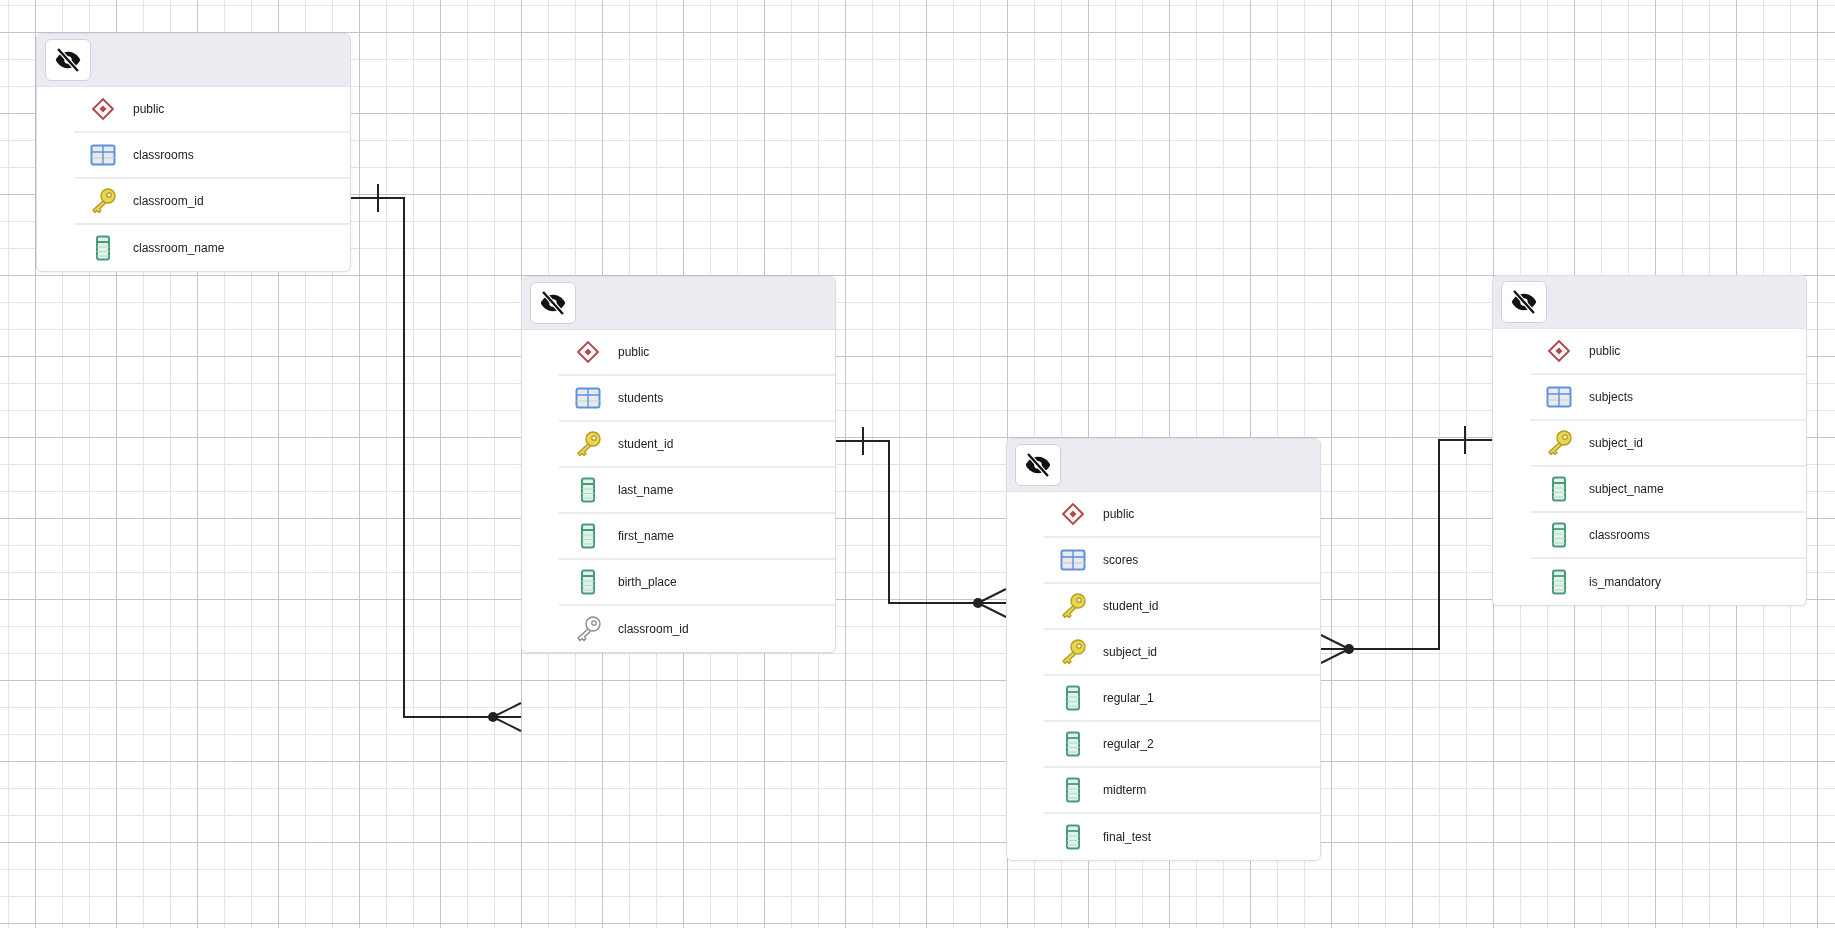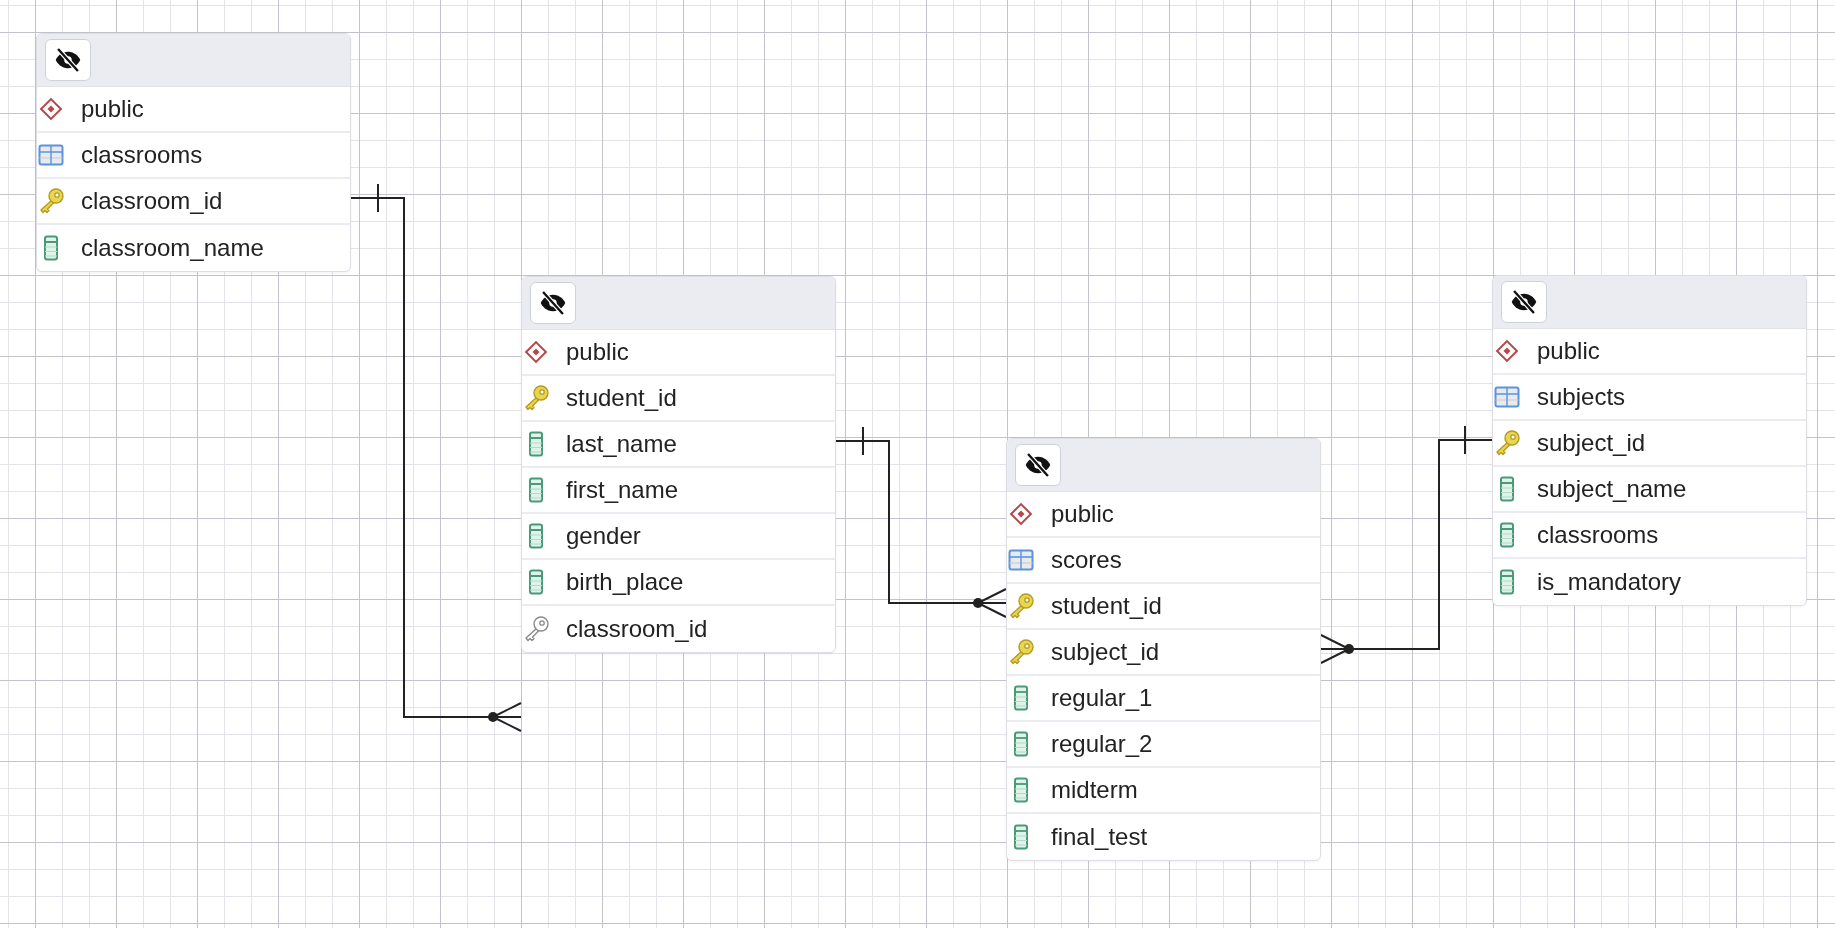--- a/index.html
+++ b/index.html
@@ -24,21 +24,21 @@
   }
   .card-header { height: 52px; background: #ebecf1; position: relative; border-bottom: 1px solid #e2e3e8; }
   .eye-btn {
     position: absolute; left: 8px; top: 5px; width: 46px; height: 42px;
     border: 1px solid #cfd1d8; border-radius: 6px; background: #fff;
     display: flex; align-items: center; justify-content: center; box-sizing: border-box;
   }
   .row {
     height: 46px; display: flex; align-items: center;
     border-bottom: 2px solid #ebecf1; box-sizing: border-box;
-    font-size: 24px; color: #222;
+    padding-left: 15px; font-size: 12px; color: #222; margin-left: 37px;
   }
   .row:last-child { border-bottom: none; }
   .ico { width: 28px; height: 28px; margin-right: 16px; display: flex; align-items: center; justify-content: center; flex: none; }
   .lbl { white-space: nowrap; }
 </style>
 </head>
 <body>
 
 <svg id="links" xmlns="http://www.w3.org/2000/svg">
     <polyline points="351,198 404,198 404,717 521,717" fill="none" stroke="#222222" stroke-width="2"></polyline>
@@ -130,20 +130,31 @@
         <span class="ico">
           <svg width="26" height="26" viewBox="0 0 26 26">
     <rect x="6" y="6" width="14" height="14" transform="rotate(45 13 13)" fill="#fff" stroke="#b5484a" stroke-width="2"></rect>
     <rect x="10.5" y="10.5" width="5" height="5" transform="rotate(45 13 13)" fill="#b5484a"></rect>
           </svg>
         </span>
         <span class="lbl">public</span>
       </div>
       <div class="row">
         <span class="ico">
+          <svg width="26" height="22" viewBox="0 0 26 22">
+    <rect x="1.5" y="1.5" width="23" height="19" rx="2" fill="#e8eaee" stroke="#5b93dc" stroke-width="2"></rect>
+    <line x1="1.5" y1="8" x2="24.5" y2="8" stroke="#5b93dc" stroke-width="1.6"></line>
+    <line x1="1.5" y1="14" x2="24.5" y2="14" stroke="#c8cbd2" stroke-width="1.2"></line>
+    <line x1="13" y1="1.5" x2="13" y2="20.5" stroke="#5b93dc" stroke-width="1.4"></line>
+          </svg>
+        </span>
+        <span class="lbl">students</span>
+      </div>
+      <div class="row">
+        <span class="ico">
           <svg width="28" height="28" viewBox="0 0 28 28">
       <g fill="#e9d64f" stroke="#b59a22" stroke-width="1.4" stroke-linejoin="round">
         <path d="M15 13 L4 23 L6 25.5 L8 23.5 L10 25.5 L12 23.5 L10.5 22 L17 15.5 Z"></path>
         <circle cx="19" cy="9" r="7"></circle>
       </g>
       <circle cx="20" cy="8" r="2.2" fill="#fff" stroke="#b59a22" stroke-width="1.3"></circle>
           </svg>
         </span>
         <span class="lbl">student_id</span>
       </div>
@@ -163,32 +174,20 @@
         <span class="ico">
           <svg width="16" height="26" viewBox="0 0 16 26">
     <rect x="2" y="1.5" width="12" height="23" rx="2" fill="#def3ea" stroke="#4a9a78" stroke-width="2"></rect>
     <line x1="2" y1="7" x2="14" y2="7" stroke="#4a9a78" stroke-width="1.8"></line>
     <line x1="2" y1="12" x2="14" y2="12" stroke="#b7d8ca" stroke-width="1"></line>
     <line x1="2" y1="16.5" x2="14" y2="16.5" stroke="#b7d8ca" stroke-width="1"></line>
     <line x1="2" y1="21" x2="14" y2="21" stroke="#b7d8ca" stroke-width="1"></line>
           </svg>
         </span>
         <span class="lbl">first_name</span>
-      </div>
-      <div class="row">
-        <span class="ico">
-          <svg width="16" height="26" viewBox="0 0 16 26">
-    <rect x="2" y="1.5" width="12" height="23" rx="2" fill="#def3ea" stroke="#4a9a78" stroke-width="2"></rect>
-    <line x1="2" y1="7" x2="14" y2="7" stroke="#4a9a78" stroke-width="1.8"></line>
-    <line x1="2" y1="12" x2="14" y2="12" stroke="#b7d8ca" stroke-width="1"></line>
-    <line x1="2" y1="16.5" x2="14" y2="16.5" stroke="#b7d8ca" stroke-width="1"></line>
-    <line x1="2" y1="21" x2="14" y2="21" stroke="#b7d8ca" stroke-width="1"></line>
-          </svg>
-        </span>
-        <span class="lbl">gender</span>
       </div>
       <div class="row">
         <span class="ico">
           <svg width="16" height="26" viewBox="0 0 16 26">
     <rect x="2" y="1.5" width="12" height="23" rx="2" fill="#def3ea" stroke="#4a9a78" stroke-width="2"></rect>
     <line x1="2" y1="7" x2="14" y2="7" stroke="#4a9a78" stroke-width="1.8"></line>
     <line x1="2" y1="12" x2="14" y2="12" stroke="#b7d8ca" stroke-width="1"></line>
     <line x1="2" y1="16.5" x2="14" y2="16.5" stroke="#b7d8ca" stroke-width="1"></line>
     <line x1="2" y1="21" x2="14" y2="21" stroke="#b7d8ca" stroke-width="1"></line>
           </svg>

